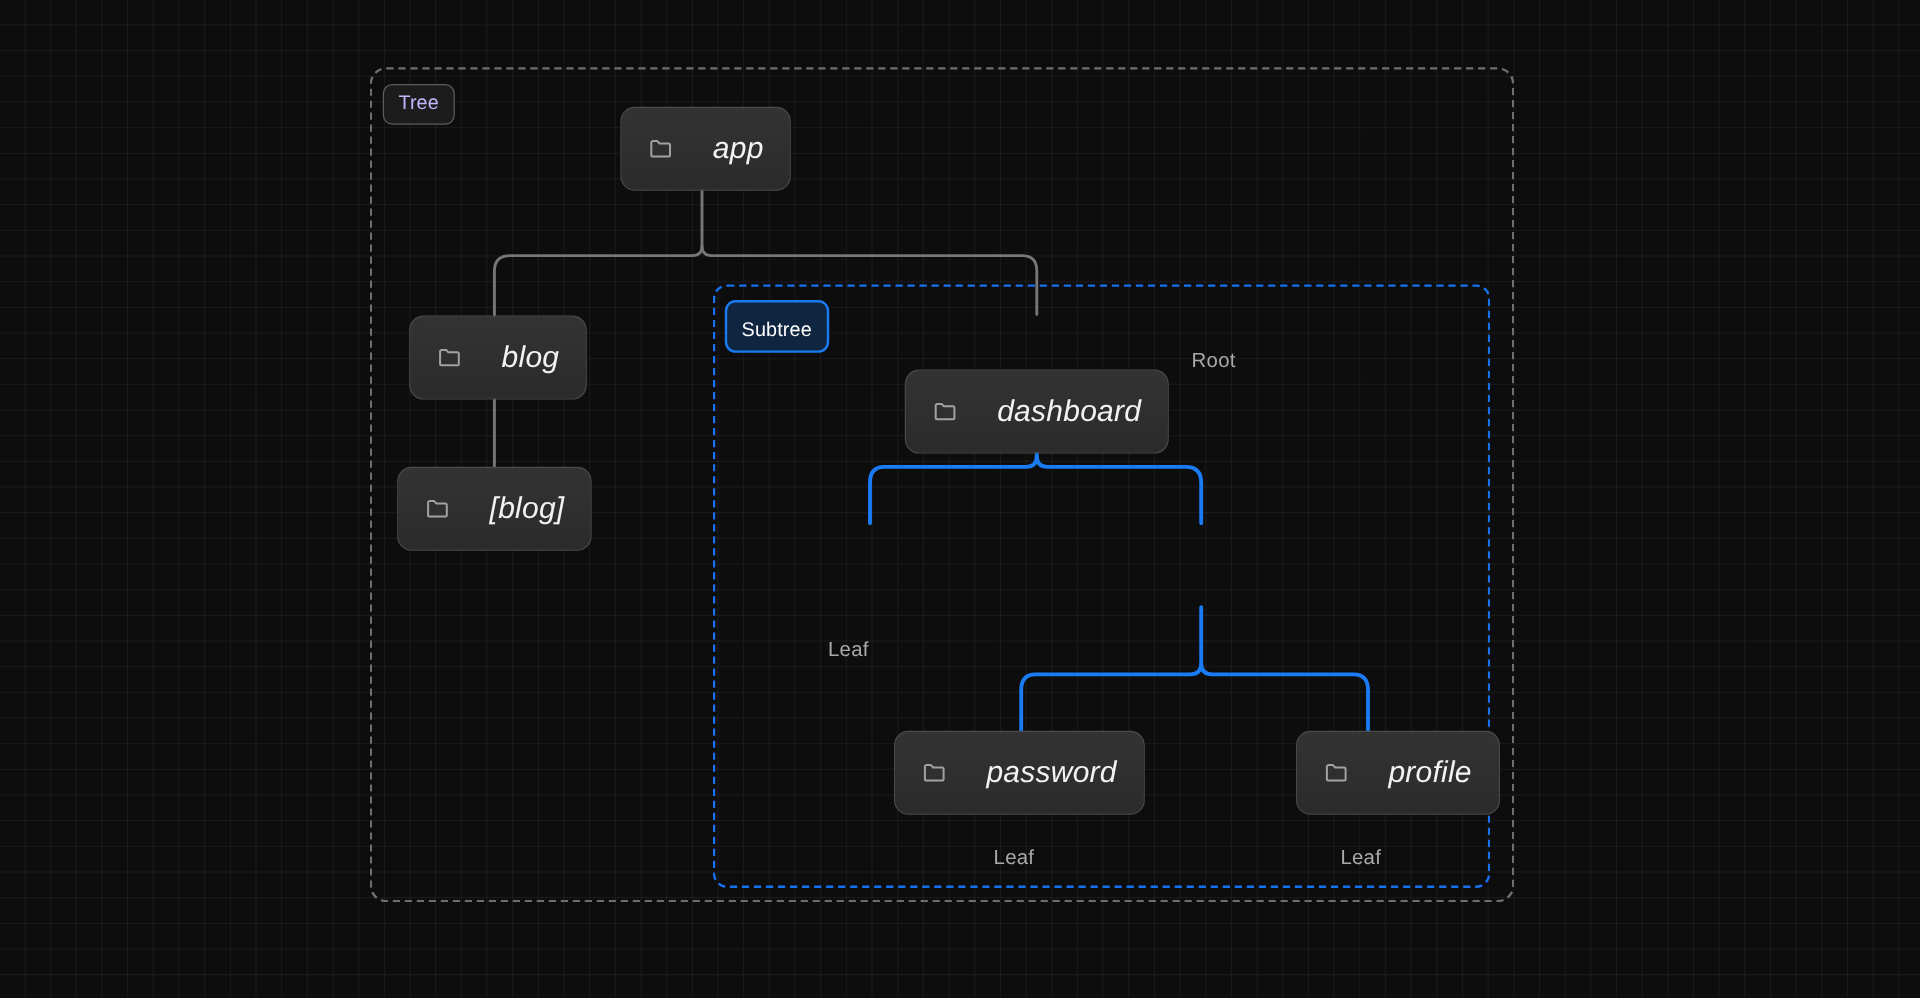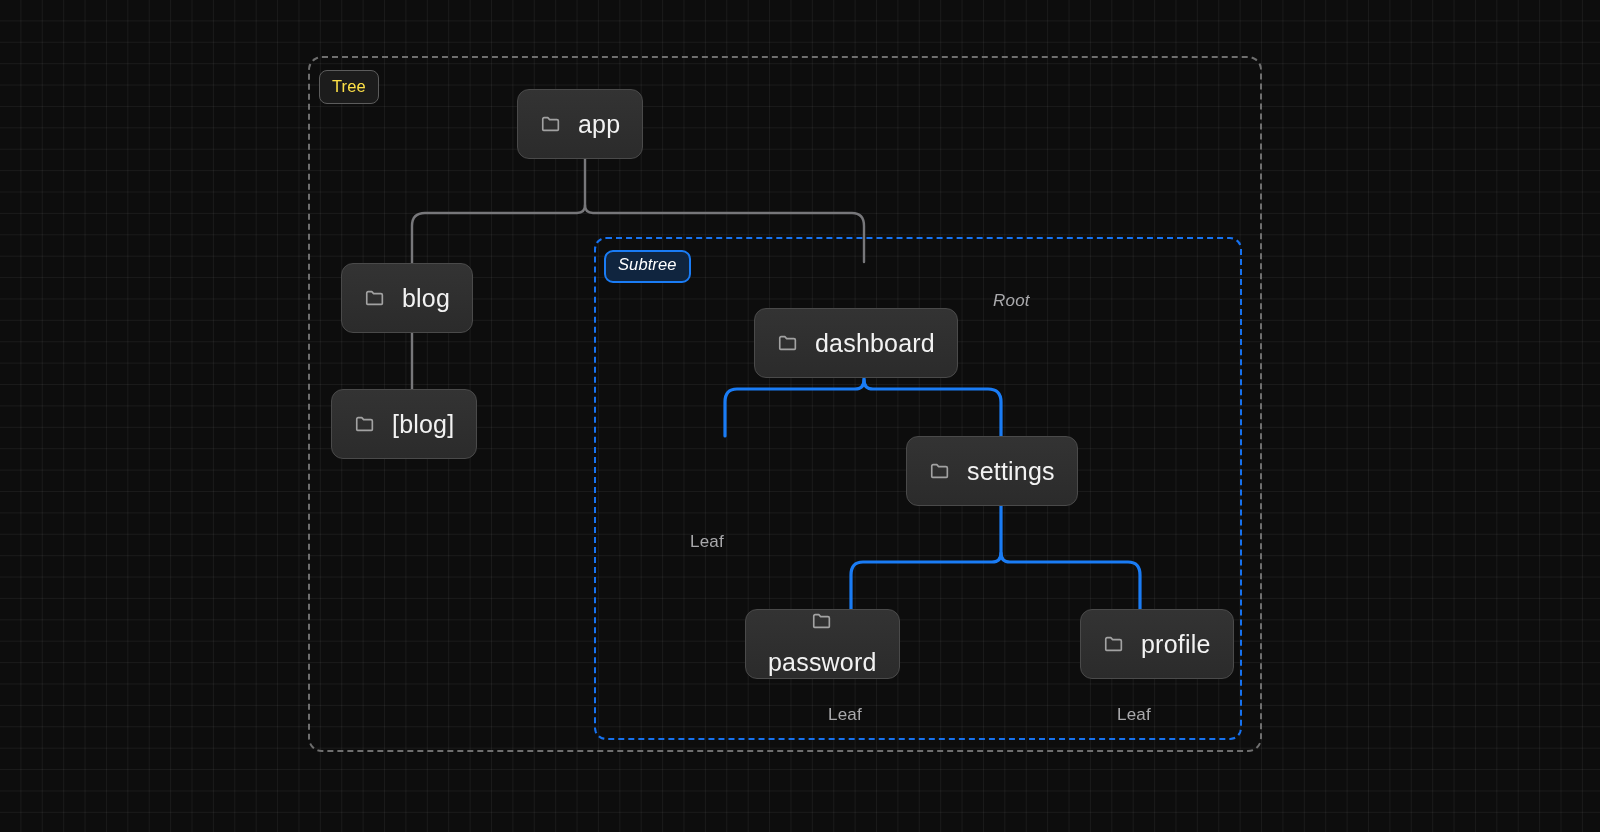--- a/index.html
+++ b/index.html
@@ -52,87 +52,87 @@
     font-size: 16.5px;
     line-height: 1;
     letter-spacing: 0.1px;
     white-space: nowrap;
   }
   #tree-badge {
     left: 319px; top: 70px;
     padding: 7px 12px 8px;
     background: #1c1c1c;
     border: 1.5px solid #5c5c5c;
-    color: #fde047;
+    color: #c4b5fd;
   }
   #subtree-badge {
     left: 604px; top: 250px;
-    padding: 4px 12px 8px;
+    padding: 15px 12px 8px;
     background: #10253f;
     border: 2px solid #1a7cf5;
     color: #ffffff;
     border-radius: 9px;
-    font-style: italic;
   }
 
   
   #edges {
     position: absolute;
     left: 0; top: 0;
     width: 1600px; height: 832px;
     pointer-events: none;
   }
   .edge-gray { fill: none; stroke: #77777a; stroke-width: 2.4; stroke-linecap: round; }
   .edge-blue { fill: none; stroke: #1a7cf5; stroke-width: 3.2; stroke-linecap: round; }
 
   
   .node {
     position: absolute;
     display: flex;
     align-items: center;
-    gap: 16px;
+    gap: 32px;
     padding: 0 22px;
     height: 70px;
     background: linear-gradient(180deg, #333333 0%, #2b2b2b 100%);
     border: 1.3px solid #4a4a4a;
     border-radius: 12px;
     color: #f2f2f2;
     font-size: 25px;
     letter-spacing: 0.2px;
     white-space: nowrap;
     z-index: 3;
+    font-style: italic;
   }
   .node .folder-icon {
     flex: 0 0 auto;
     width: 22px; height: 22px;
     display: block;
     opacity: 0.72;
   }
   .node .node-label { display: block; }
 
   
   #node-app        { left: 517px; top: 89px;  }
   #node-blog       { left: 341px; top: 263px; text-align: right; }
   #node-slug       { left: 331px; top: 389px; }
   #node-dashboard  { left: 754px; top: 262px; margin-top: 46px; }
   #node-analytics  { left: 613px; top: 436px; }
   #node-settings   { left: 906px; top: 436px; }
-  #node-password   { left: 745px; top: 609px; flex-direction: column; }
+  #node-password   { left: 745px; top: 609px; }
   #node-profile    { left: 1054px; top: 609px; margin-left: 26px; }
 
   
   .annotation {
     position: absolute;
     color: #a9a9ac;
     font-size: 17px;
     letter-spacing: 0.2px;
     white-space: nowrap;
     z-index: 2;
   }
-  #ann-root            { left: 993px; top: 291px; font-style: italic; }
+  #ann-root            { left: 993px; top: 291px; }
   #ann-leaf-analytics  { left: 690px; top: 532px; }
   #ann-leaf-password   { left: 828px; top: 705px; }
   #ann-leaf-profile    { left: 1117px; top: 705px; }
 </style>
 </head>
 <body>
 
 <div id="canvas">
 
   <div class="group-frame" id="tree-frame"></div>
@@ -181,26 +181,20 @@
   </div>
 
   <div class="node" id="node-dashboard">
     <svg class="folder-icon" viewBox="0 0 24 24" fill="none" stroke="#cfcfcf" stroke-width="1.8" stroke-linecap="round" stroke-linejoin="round">
       <path d="M3 6.5a1.5 1.5 0 0 1 1.5-1.5h4l2 2.2h8A1.5 1.5 0 0 1 20 8.7v9.3a1 1 0 0 1-1 1H4a1 1 0 0 1-1-1z"></path>
     </svg>
     <span class="node-label">dashboard</span>
   </div>
 
 
-  <div class="node" id="node-settings">
-    <svg class="folder-icon" viewBox="0 0 24 24" fill="none" stroke="#cfcfcf" stroke-width="1.8" stroke-linecap="round" stroke-linejoin="round">
-      <path d="M3 6.5a1.5 1.5 0 0 1 1.5-1.5h4l2 2.2h8A1.5 1.5 0 0 1 20 8.7v9.3a1 1 0 0 1-1 1H4a1 1 0 0 1-1-1z"></path>
-    </svg>
-    <span class="node-label">settings</span>
-  </div>
 
   <div class="node" id="node-password">
     <svg class="folder-icon" viewBox="0 0 24 24" fill="none" stroke="#cfcfcf" stroke-width="1.8" stroke-linecap="round" stroke-linejoin="round">
       <path d="M3 6.5a1.5 1.5 0 0 1 1.5-1.5h4l2 2.2h8A1.5 1.5 0 0 1 20 8.7v9.3a1 1 0 0 1-1 1H4a1 1 0 0 1-1-1z"></path>
     </svg>
     <span class="node-label">password</span>
   </div>
 
   <div class="node" id="node-profile">
     <svg class="folder-icon" viewBox="0 0 24 24" fill="none" stroke="#cfcfcf" stroke-width="1.8" stroke-linecap="round" stroke-linejoin="round">

